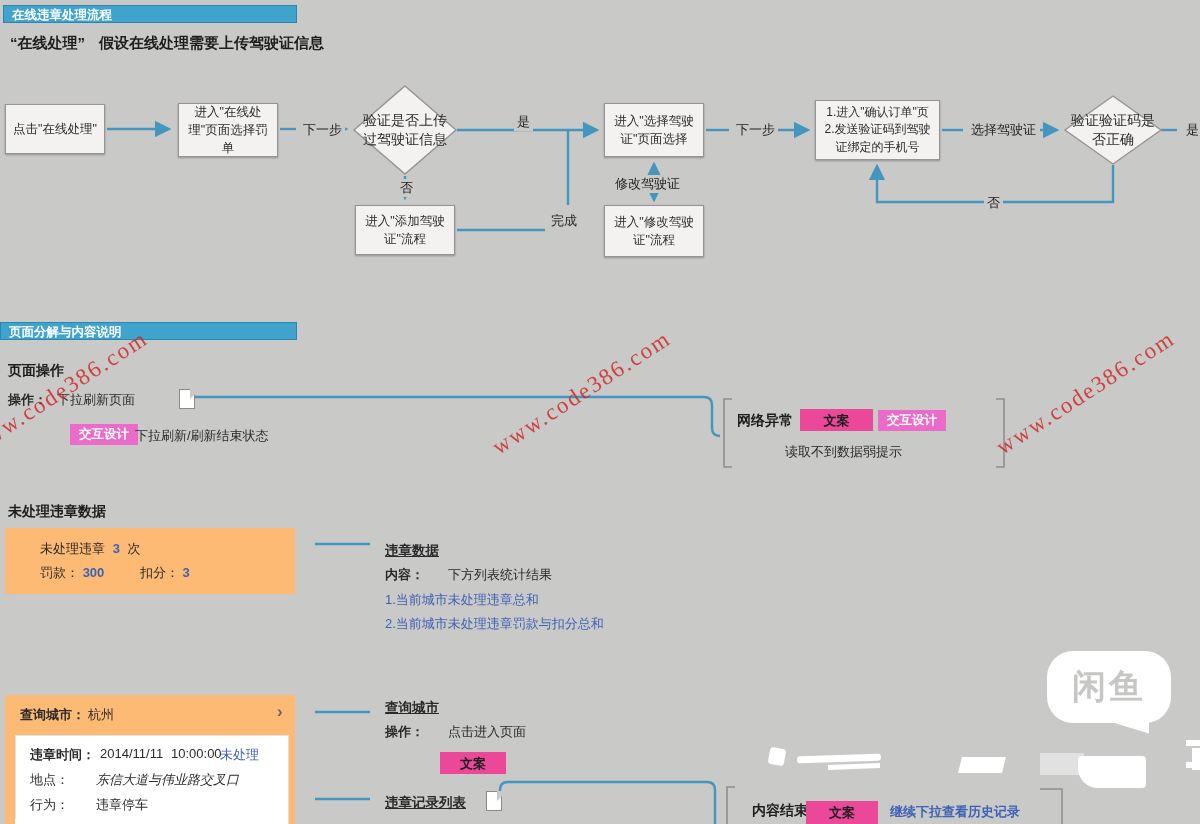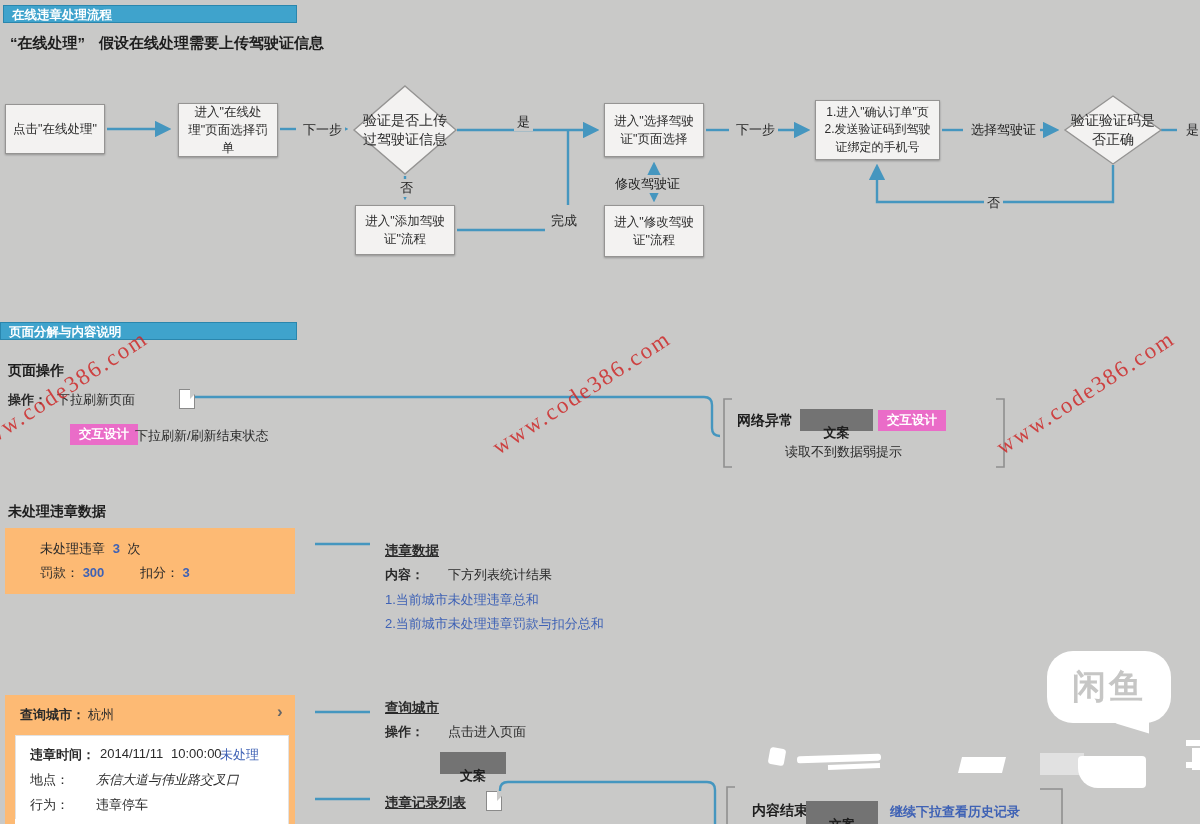--- a/index.html
+++ b/index.html
@@ -19,22 +19,22 @@
           font-size:14px;color:#2c2c2c;line-height:1.35;}
   .line-label{position:absolute;font-size:13px;color:#1f1f1f;background:#c9c9c8;padding:0 3px;white-space:nowrap;}
 
   .h2{position:absolute;font-size:14px;font-weight:bold;color:#1d1d1d;white-space:nowrap;}
   .lbl-green{color:#3aa13a;font-weight:bold;}
   .lbl-blue{color:#4a66b4;font-weight:bold;}
   .txt{position:absolute;font-size:13px;color:#2a2a2a;white-space:nowrap;}
   .blue-txt{color:#3f62b5;}
   .badge-pink{position:absolute;background:#ea6cc8;color:#fff;font-size:12.5px;font-weight:bold;
               padding:2px 9px;white-space:nowrap;}
-  .badge-copy{position:absolute;background:#737373;color:#1f1f1f;font-size:13px;font-weight:bold;
-              text-align:center;white-space:nowrap;box-sizing:border-box;padding-top:15px;}
+  .badge-copy{position:absolute;background:#ec4899;color:#1f1f1f;font-size:13px;font-weight:bold;
+              text-align:center;white-space:nowrap;box-sizing:border-box;padding-top:3px;}
   .und{text-decoration:underline;font-weight:bold;font-size:13.5px;}
 
   .card{position:absolute;background:#fdba74;}
   .num{color:#3f62b5;font-weight:bold;}
   .chev{position:absolute;color:#666;font-size:17px;font-weight:bold;}
   .inner-card{position:absolute;background:#fff;border:1px solid #e2e2e2;}
 
   .doc-icon{position:absolute;width:14px;height:18px;background:#fff;border:1px solid #8a8a8a;}
   .doc-icon::after{content:"";position:absolute;right:-1px;top:-1px;width:0;height:0;
                    border-left:5px solid #c9c9c8;border-bottom:5px solid transparent;

